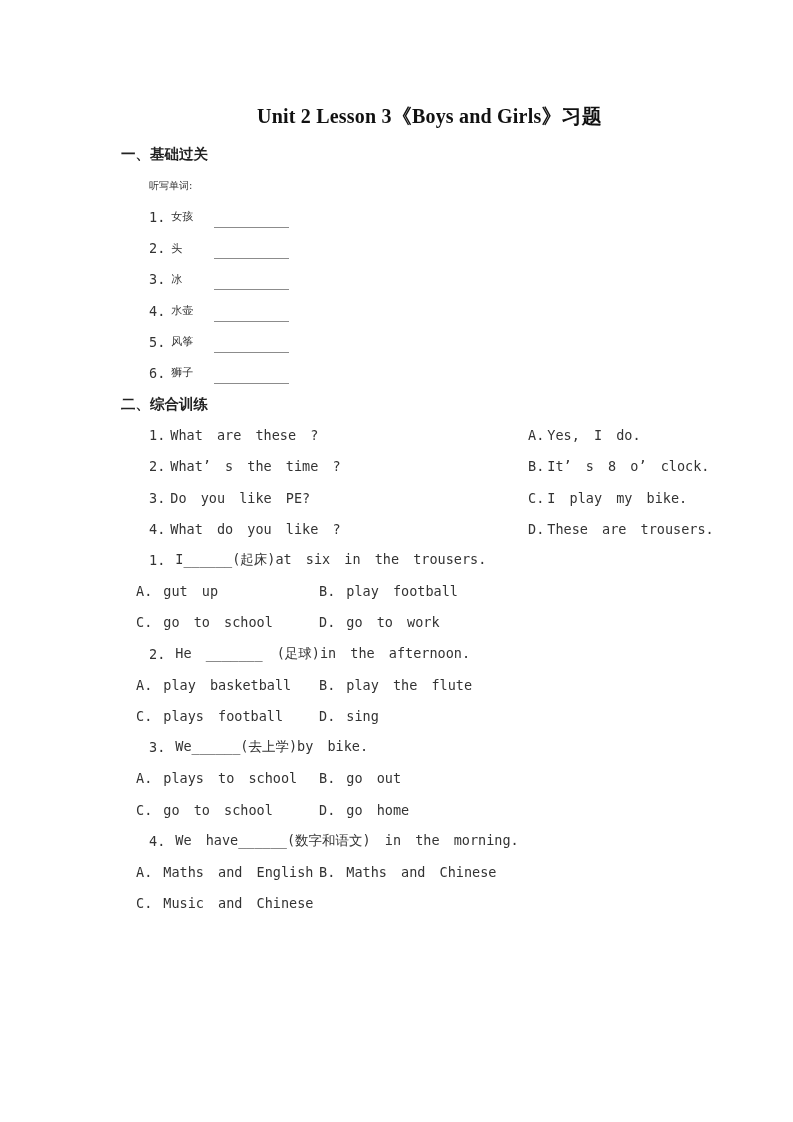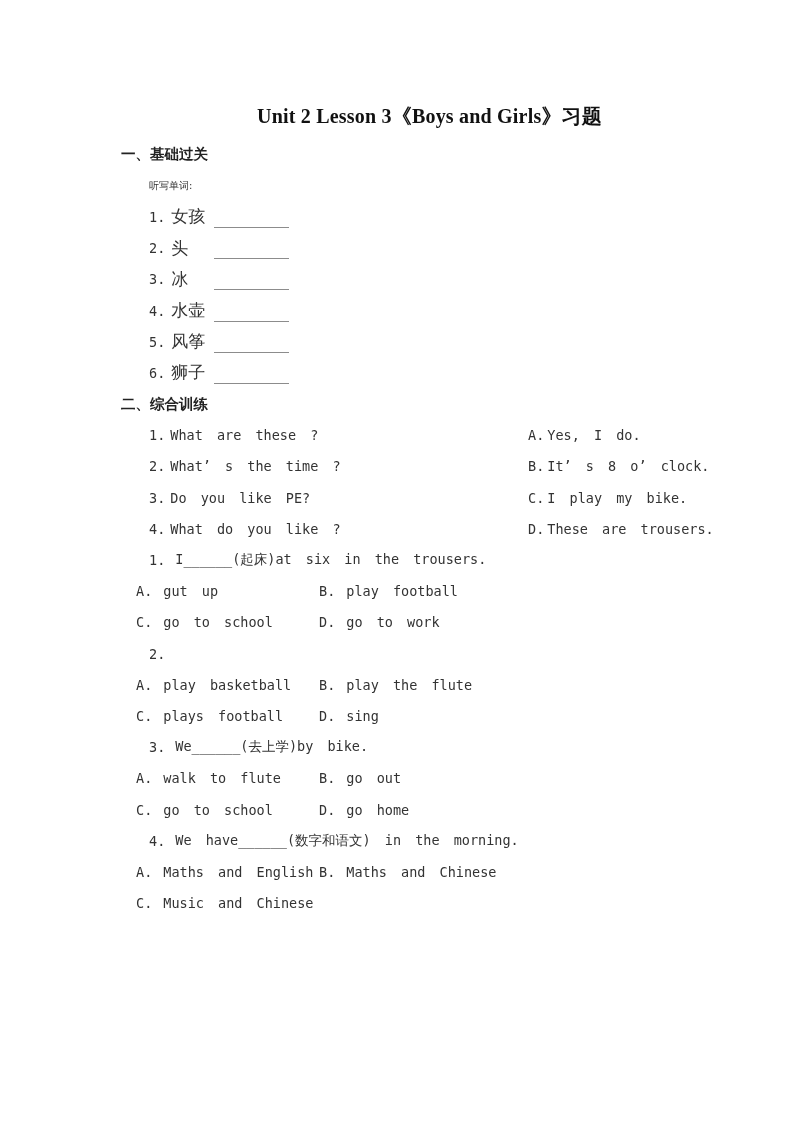--- a/index.html
+++ b/index.html
@@ -41,21 +41,21 @@
   }
   .cn{
     font-family:"DejaVu Sans","Liberation Sans",sans-serif;
     font-size:10px;
     color:#333333;
   }
   .indent{padding-left:28px;}
   .en{word-spacing:6px;}
   
   .wn{margin-right:6px;}
-  .wc{display:inline-block;width:43px;font-size:17px;}
+  .wc{display:inline-block;width:43px;font-size:11px;}
   .blank{
     display:inline-block;
     width:75px;height:21px;
     border-bottom:1px solid #8c8c8c;
   }
   
   .qcol{display:inline-flex;width:379px;}
   .qn{margin-right:5px;}
   .al{margin-right:3px;}
   
@@ -121,36 +121,36 @@
     <div class="line indent en opt-row">
       <span class="oc"><span class="ol">A.</span><span>gut up</span></span>
       <span><span class="ol">B.</span><span>play football</span></span>
     </div>
     <div class="line indent en opt-row">
       <span class="oc"><span class="ol">C.</span><span>go to school</span></span>
       <span><span class="ol">D.</span><span>go to work</span></span>
     </div>
 
     <div class="line indent en">
-      <span class="stem-num">2.</span>
+      <span class="stem-num">2.</span><span>He _______ (足球)in the afternoon.</span>
     </div>
     <div class="line indent en opt-row">
       <span class="oc"><span class="ol">A.</span><span>play basketball</span></span>
       <span><span class="ol">B.</span><span>play the flute</span></span>
     </div>
     <div class="line indent en opt-row">
       <span class="oc"><span class="ol">C.</span><span>plays football</span></span>
       <span><span class="ol">D.</span><span>sing</span></span>
     </div>
 
     <div class="line indent en">
       <span class="stem-num">3.</span><span>We______(去上学)by bike.</span>
     </div>
     <div class="line indent en opt-row">
-      <span class="oc"><span class="ol">A.</span><span>walk to flute</span></span>
+      <span class="oc"><span class="ol">A.</span><span>plays to school</span></span>
       <span><span class="ol">B.</span><span>go out</span></span>
     </div>
     <div class="line indent en opt-row">
       <span class="oc"><span class="ol">C.</span><span>go to school</span></span>
       <span><span class="ol">D.</span><span>go home</span></span>
     </div>
 
     <div class="line indent en">
       <span class="stem-num">4.</span><span>We have______(数字和语文) in the morning.</span>
     </div>

